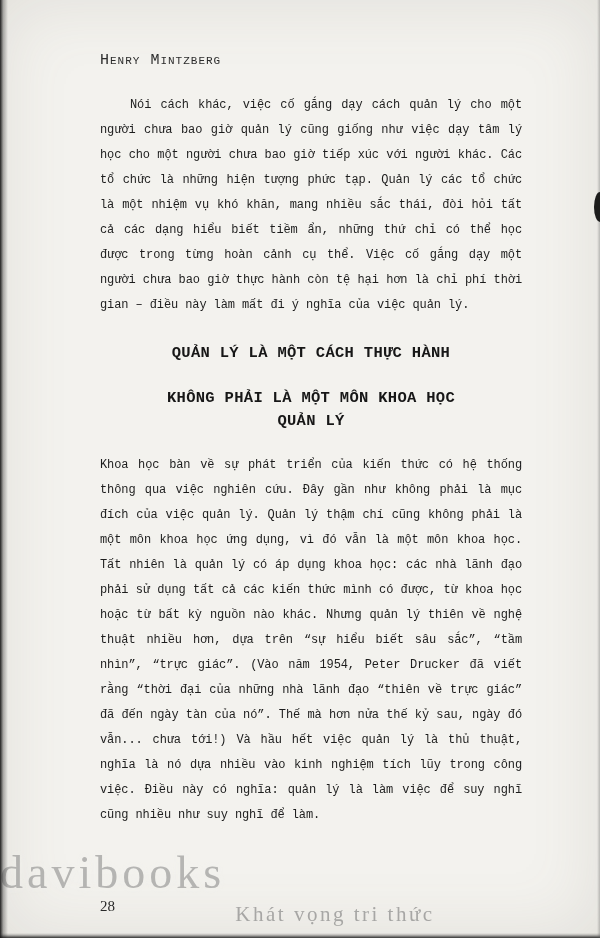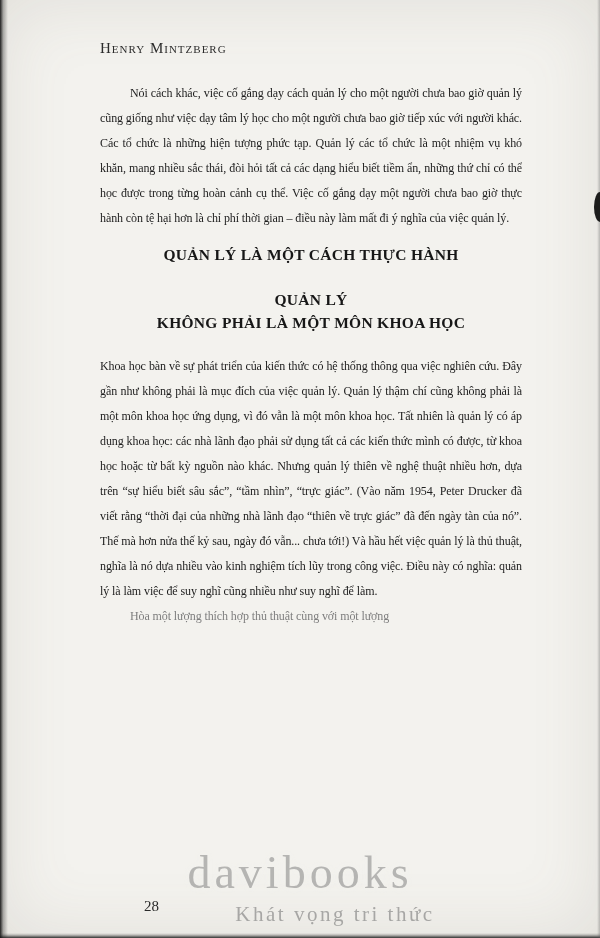--- a/index.html
+++ b/index.html
@@ -44,22 +44,23 @@
     position: absolute;
     right: -6px; top: 192px;
     width: 12px; height: 30px;
     background: #1c1c1c;
     border-radius: 50%;
     z-index: 6;
   }
   .content {
     position: absolute;
     left: 100px;
-    top: 40px;
+    top: 52px;
     width: 422px;
+    font-family: Liberation Mono, monospace;
   }
   .running-header {
     font-variant: small-caps;
     font-size: 15px;
     letter-spacing: 1px;
     color: #2b2b2b;
     margin: 0 0 24px 0;
   }
   .para {
     font-size: 12px;
@@ -70,46 +71,45 @@
     hyphens: none;
   }
   .para.indent { text-indent: 30px; }
   .para.faded { color: #7e7e7e; }
   .section-heading {
     font-size: 15.5px;
     font-weight: bold;
     text-align: center;
     letter-spacing: 0.3px;
     line-height: 23px;
-    margin: 12px 0 18px 0;
+    margin: 24px 0 18px 0;
     color: #171717;
   }
   .section-heading.two-line { margin: 22px 0 20px 0; }
   .hline { display: block; }
   .page-number {
     position: absolute;
     left: 100px;
     top: 898px;
     font-size: 15px;
     color: #2a2a2a;
     z-index: 2;
-    margin-left: 44px;
   }
   .watermark {
     position: absolute;
     left: 0; right: 0;
     top: 0; bottom: 0;
     pointer-events: none;
     z-index: 4;
   }
   .wm-main {
     position: absolute;
     left: 0; width: 100%;
     top: 846px;
-    text-align: center;
+    text-align: left;
     font-size: 46px;
     letter-spacing: 4px;
     color: rgba(125, 125, 125, 0.52);
     text-shadow: 0 0 6px rgba(243, 242, 238, 0.8);
   }
   .wm-sub {
     position: absolute;
     left: 0; width: 100%;
     top: 902px;
     text-align: center;
@@ -132,27 +132,26 @@
   <div class="content">
 
     <div class="running-header">Henry Mintzberg</div>
 
     <p class="para indent">Nói cách khác, việc cố gắng dạy cách quản lý cho một người chưa bao giờ quản lý cũng giống như việc dạy tâm lý học cho một người chưa bao giờ tiếp xúc với người khác. Các tổ chức là những hiện tượng phức tạp. Quản lý các tổ chức là một nhiệm vụ khó khăn, mang nhiều sắc thái, đòi hỏi tất cả các dạng hiểu biết tiềm ẩn, những thứ chỉ có thể học được trong từng hoàn cảnh cụ thể. Việc cố gắng dạy một người chưa bao giờ thực hành còn tệ hại hơn là chỉ phí thời gian – điều này làm mất đi ý nghĩa của việc quản lý.</p>
 
     <h2 class="section-heading">QUẢN LÝ LÀ MỘT CÁCH THỰC HÀNH</h2>
 
 
     <h2 class="section-heading two-line">
+      <span class="hline">KHÔNG PHẢI LÀ MỘT MÔN KHOA HỌC</span>
       <span class="hline">QUẢN LÝ</span>
-      <span class="hline">KHÔNG PHẢI LÀ MỘT MÔN KHOA HỌC</span>
     </h2>
 
     <p class="para">Khoa học bàn về sự phát triển của kiến thức có hệ thống thông qua việc nghiên cứu. Đây gần như không phải là mục đích của việc quản lý. Quản lý thậm chí cũng không phải là một môn khoa học ứng dụng, vì đó vẫn là một môn khoa học. Tất nhiên là quản lý có áp dụng khoa học: các nhà lãnh đạo phải sử dụng tất cả các kiến thức mình có được, từ khoa học hoặc từ bất kỳ nguồn nào khác. Nhưng quản lý thiên về nghệ thuật nhiều hơn, dựa trên “sự hiểu biết sâu sắc”, “tầm nhìn”, “trực giác”. (Vào năm 1954, Peter Drucker đã viết rằng “thời đại của những nhà lãnh đạo “thiên về trực giác” đã đến ngày tàn của nó”. Thế mà hơn nửa thế kỷ sau, ngày đó vẫn... chưa tới!) Và hầu hết việc quản lý là thủ thuật, nghĩa là nó dựa nhiều vào kinh nghiệm tích lũy trong công việc. Điều này có nghĩa: quản lý là làm việc để suy nghĩ cũng nhiều như suy nghĩ để làm.</p>
 
-    <p class="para indent faded">Hòa một lượng thích hợp thủ thuật cùng với một lượng</p>
 
   </div>
 
   <div class="page-number">28</div>
 
   <div class="watermark">
     <div class="wm-main">davibooks</div>
     <div class="wm-sub">Khát vọng tri thức</div>
   </div>
 

